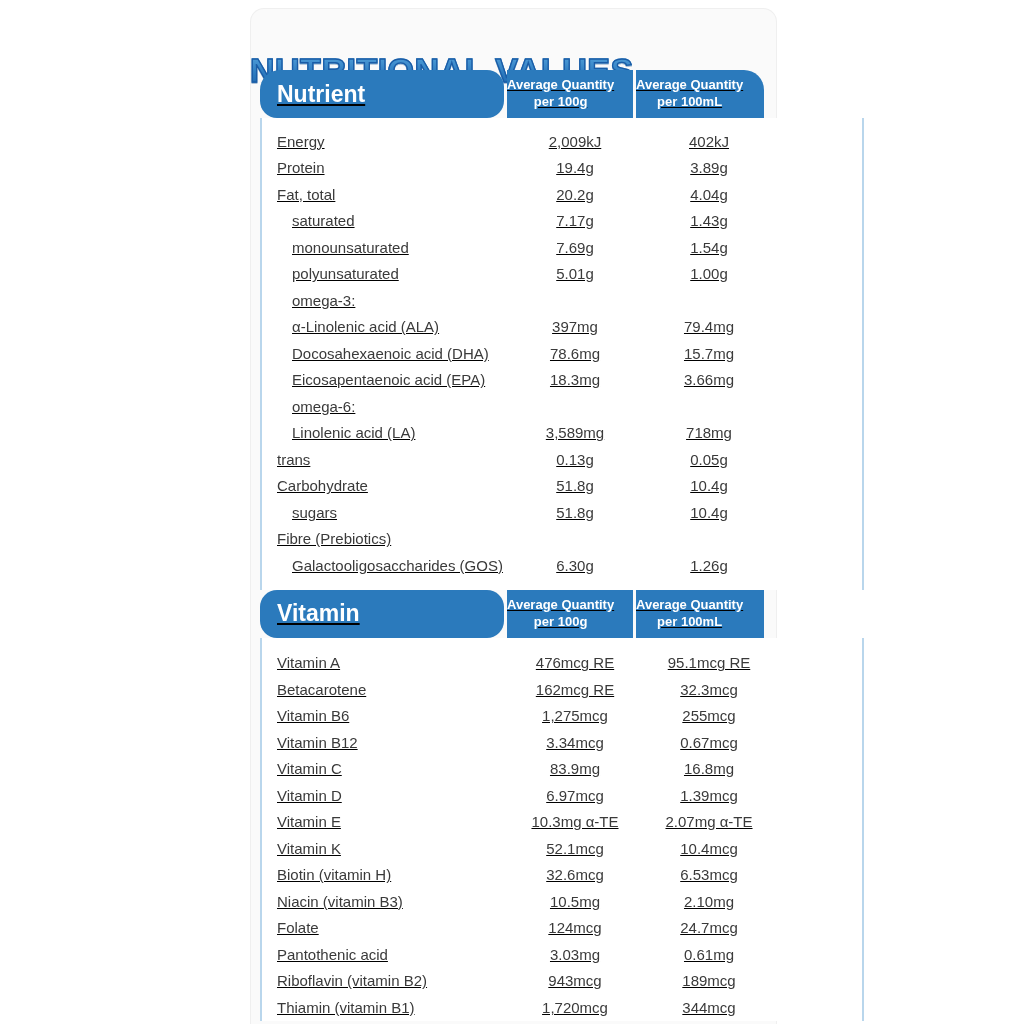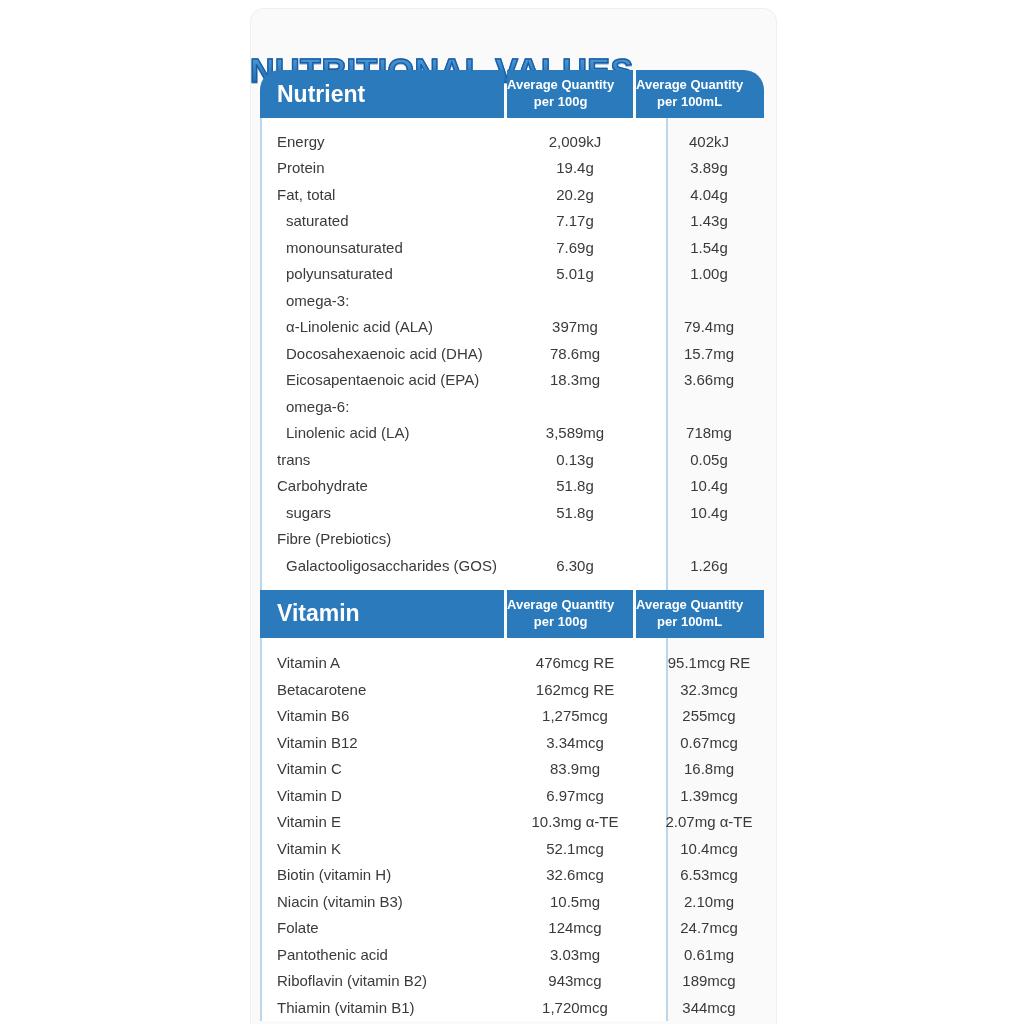--- a/index.html
+++ b/index.html
@@ -42,39 +42,41 @@
     background-clip: text;
     -webkit-text-fill-color: transparent;
     -webkit-text-stroke: 1.3px #1a5ca6;
     filter: drop-shadow(0 1.5px 0.5px rgba(23,82,142,0.35));
     margin-top: 43px;
   }
   .card {
     position: absolute;
     left: 260px;
     top: 70px;
-    width: 408px;
+    width: 604px;
+    text-decoration: underline;
   }
   .section-header {
     display: flex;
     column-gap: 3px;
     height: 48px;
   }
   .seg {
     background: #2b7abc;
     color: #ffffff;
     display: flex;
     align-items: center;
     box-sizing: border-box;
   }
   .seg-name {
     flex: 0 0 244px;
     font-size: 23px;
     font-weight: 700;
     padding-left: 17px;
+    border-radius: 17px;
   }
   .seg-col {
     flex: 0 0 126px;
     font-size: 13px;
     font-weight: 700;
     line-height: 1.3;
     justify-content: flex-start;
     text-align: center;
   }
   .seg-col.last { flex: 0 0 128px; }
@@ -99,21 +101,21 @@
     color: #3a3a3a;
     font-size: 15px;
   }
   .cell { box-sizing: border-box; }
   .cell.name {
     flex: 0 0 242px;
     padding-left: 15px;
     white-space: nowrap;
     overflow: hidden;
   }
-  .row.indent .cell.name { padding-left: 24px; }
+  .row.indent .cell.name { padding-left: 30px; }
   .cell.v1 { flex: 0 0 126px; text-align: center; }
   .cell.v2 { flex: 0 0 126px; text-align: center; }
 </style>
 </head>
 <body>
 
 <div class="page">
   <div class="panel"></div>
 
   <div class="title">NUTRITIONAL VALUES</div>

